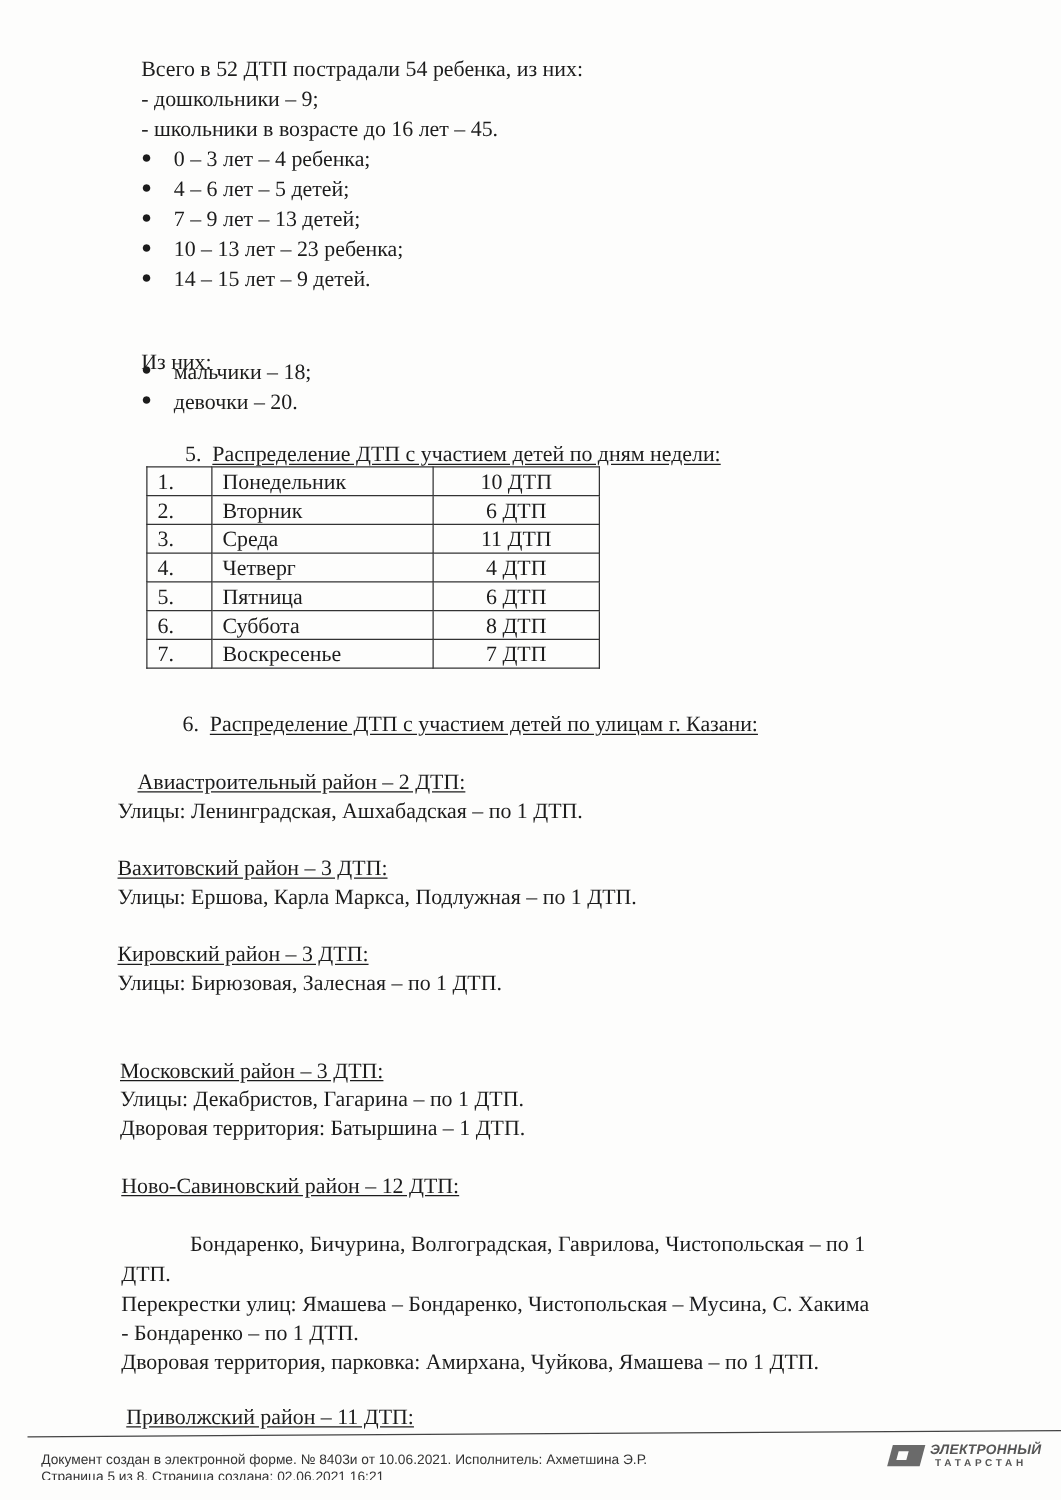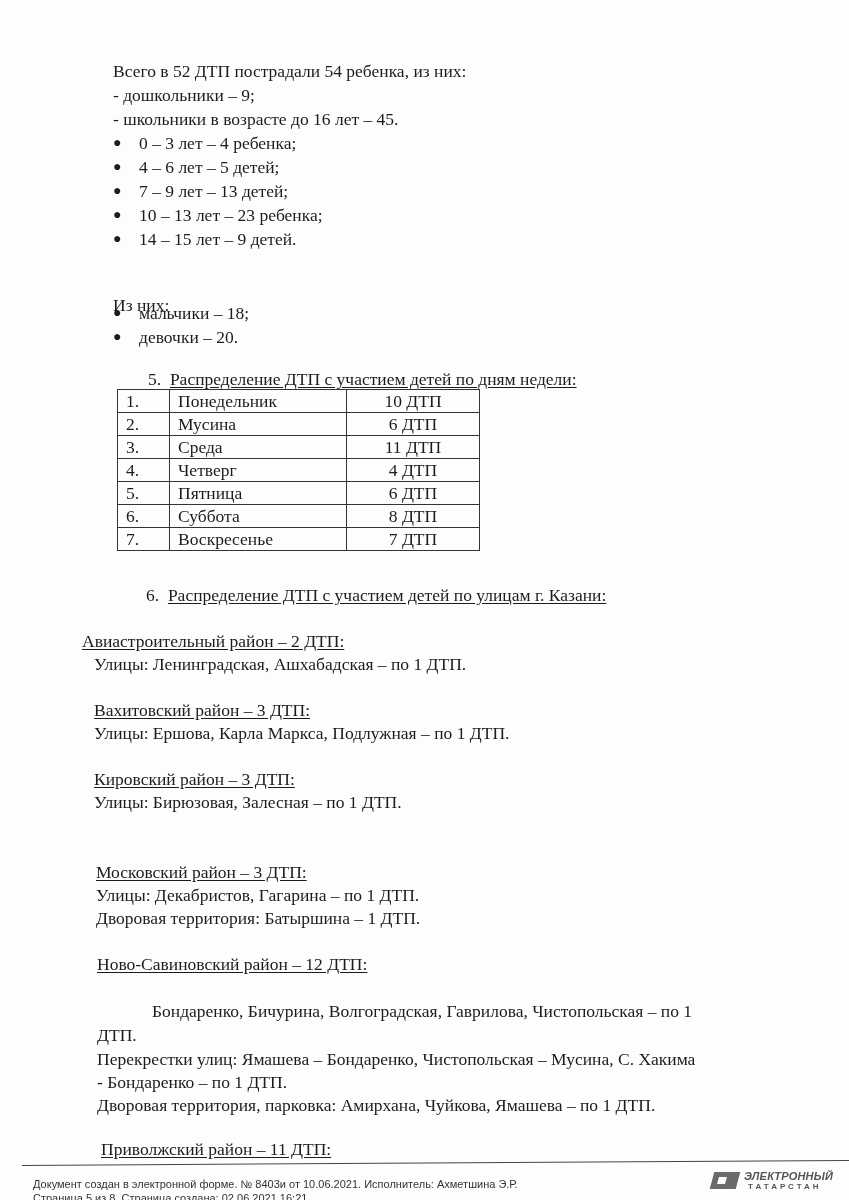--- a/index.html
+++ b/index.html
@@ -3,21 +3,21 @@
 <meta charset="utf-8">
 <style>
   html, body { margin: 0; padding: 0; }
   body {
     width: 849px; height: 1200px; overflow: hidden;
     background: #fdfdfc;
     font-family: "Liberation Serif", "DejaVu Serif", serif;
     color: #1c1c1c;
     position: relative;
   }
-  .page { position: absolute; left: 0; top: 0; width: 849px; height: 1164px; margin-top: 16px; }
+  .page { position: absolute; left: 0; top: 0; width: 849px; height: 1164px; }
   .line { position: absolute; font-size: 17.5px; line-height: 22px; white-space: nowrap; }
   .u { text-decoration: underline; text-underline-offset: 2px; }
   .bullet { position: absolute; font-size: 14px; line-height: 22px; }
   table.days {
     position: absolute; left: 117px; top: 373px;
     border-collapse: collapse; font-size: 17.5px;
   }
   table.days td { border: 1px solid #333; height: 22px; padding: 0 0 0 8px; line-height: 22px; }
   table.days td.num { width: 43px; }
   table.days td.day { width: 168px; }
@@ -67,21 +67,21 @@
 
   <table class="days">
     <tbody>
         <tr>
       <td class="num">1.</td>
       <td class="day">Понедельник</td>
       <td class="val">10 ДТП</td>
     </tr>
     <tr>
       <td class="num">2.</td>
-      <td class="day">Мусина</td>
+      <td class="day">Вторник</td>
       <td class="val">6 ДТП</td>
     </tr>
     <tr>
       <td class="num">3.</td>
       <td class="day">Среда</td>
       <td class="val">11 ДТП</td>
     </tr>
     <tr>
       <td class="num">4.</td>
       <td class="day">Четверг</td>
@@ -103,21 +103,21 @@
       <td class="val">7 ДТП</td>
     </tr>
   </tbody>
     </table>
 
   <div class="line" style="left:146px;top:568px;">
     <span>6.</span>&nbsp;
     <span class="u">Распределение  ДТП с участием детей по улицам г. Казани:</span>
   </div>
 
-  <div class="line u" style="left:82px;top:614px;">Авиастроительный район – 2 ДТП:</div>
+  <div class="line u" style="left:110px;top:614px;">Авиастроительный район – 2 ДТП:</div>
   <div class="line" style="left:94px;top:637px;">Улицы: Ленинградская, Ашхабадская – по 1 ДТП.</div>
 
   <div class="line u" style="left:94px;top:683px;">Вахитовский район – 3 ДТП:</div>
   <div class="line" style="left:94px;top:706px;">Улицы: Ершова, Карла Маркса, Подлужная – по 1 ДТП.</div>
 
   <div class="line u" style="left:94px;top:752px;">Кировский район – 3 ДТП:</div>
   <div class="line" style="left:94px;top:775px;">Улицы: Бирюзовая, Залесная – по 1 ДТП.</div>
 
   <div class="line u" style="left:96px;top:845px;">Московский район – 3 ДТП:</div>
   <div class="line" style="left:96px;top:868px;">Улицы: Декабристов, Гагарина – по 1 ДТП.</div>

